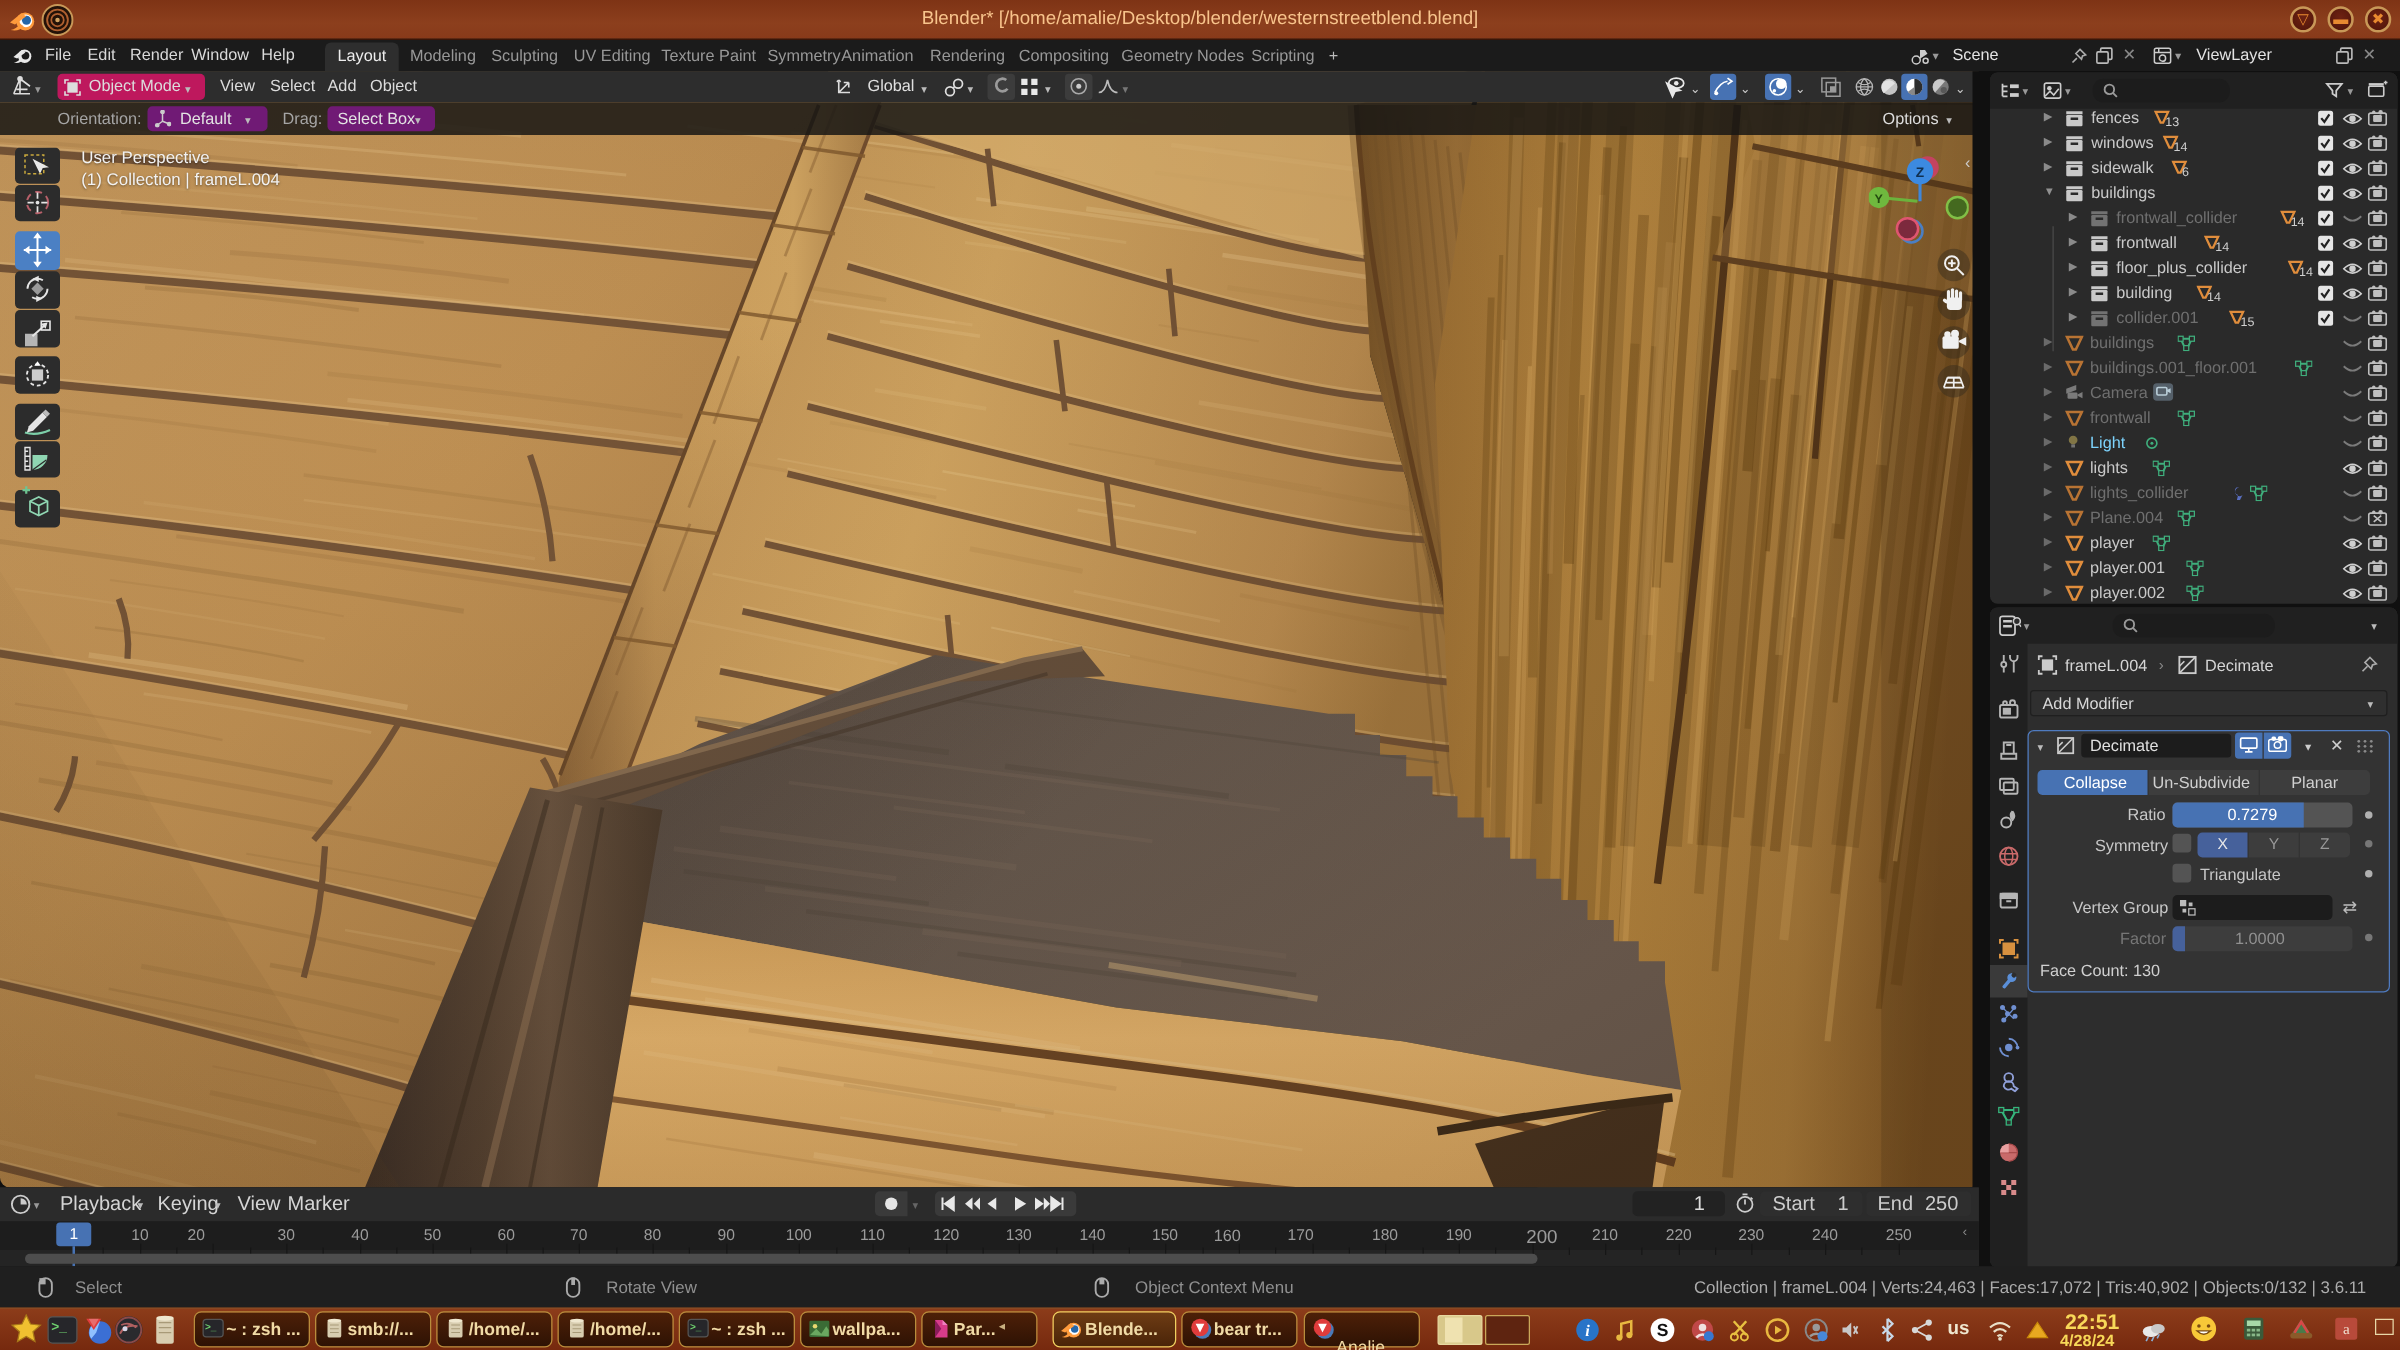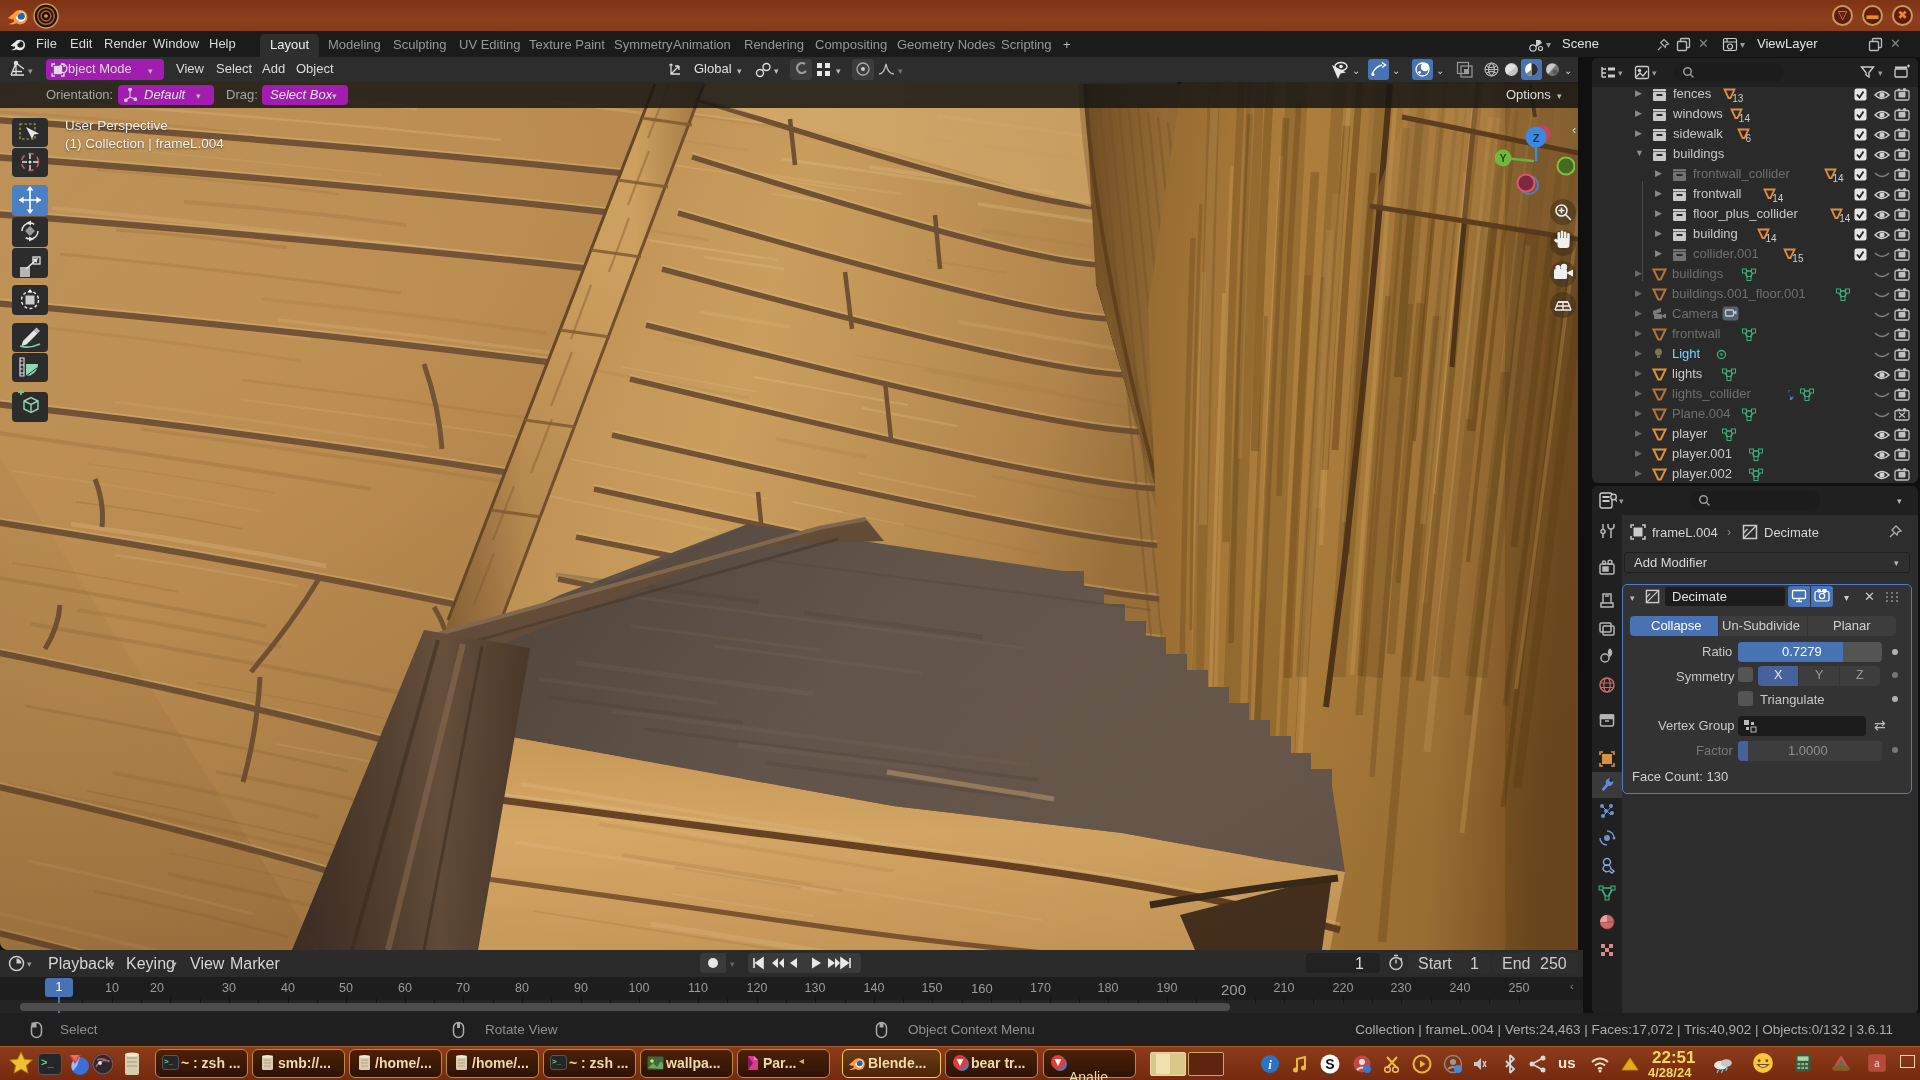--- a/index.html
+++ b/index.html
@@ -24,21 +24,21 @@
   border-radius:5px 5px 0 0; }
 .tab.active { background:#2e2e2e; color:#ededed; }
 
 
 #vheader { left:0; top:57px; width:1583px; height:25px; background:#2d2d2d; color:#dcdcdc; font-size:13px; }
 .hbtn { position:absolute; top:2px; height:21px; line-height:20px; }
 
 
 #toolstrip { left:0; top:82px; width:1583px; height:26px; background:rgba(23,22,20,0.85);
   color:#b9b9b9; font-size:13px; }
-.dd { position:absolute; background:#a21caf; border-radius:4px; color:#e3e3e3; height:20px; line-height:19px; top:3px; padding:0 8px;font-style:italic; }
+.dd { position:absolute; background:#701a75; border-radius:4px; color:#e3e3e3; height:20px; line-height:19px; top:3px; padding:0 8px; }
 
 
 #rightbg { left:1578px; top:57px; width:342px; height:956px; background:#101010; }
 #outliner { left:1592px; top:58px; width:326px; height:425px; background:#2a2a2a; border-radius:6px; overflow:hidden;}
 #outhead { position:absolute; left:0; top:0; width:326px; height:29px; background:#202020; }
 #properties { left:1592px; top:486px; width:326px; height:528px; background:#2d2d2d; border-radius:6px; overflow:hidden;}
 #ptabs { position:absolute; left:0; top:0; width:30px; height:528px; background:#202020; }
 #phead { position:absolute; left:0; top:0; width:326px; height:29px; background:#202020; }
 
 
@@ -419,20 +419,21 @@
 <linearGradient id="shadeBL" x1="0" y1="1" x2="0.55" y2="0">
           <stop offset="0" stop-color="#5a3c18" stop-opacity="0.18"></stop>
           <stop offset="1" stop-color="#5a3c18" stop-opacity="0"></stop>
         </linearGradient>
 <polygon points="0,400 320,893 0,893" fill="url(#shadeBL)"></polygon>
 <rect x="0" y="0" width="1583" height="893" fill="url(#lt1)"></rect>
 </svg>
   </div>
 
   <div class="abs" id="titlebar"></div>
+  <div class="abs" id="titletext">Blender* [/home/amalie/Desktop/blender/westernstreetblend.blend]</div>
 
   <svg class="abs" style="left:7px;top:5px" width="23" height="23" viewBox="0 0 23 23">
     <circle cx="13.2" cy="12.2" r="7.2" fill="#ff9b3c"></circle>
     <circle cx="13.7" cy="11.6" r="5.1" fill="#fff"></circle>
     <circle cx="14.2" cy="11.2" r="3.6" fill="#2566a8"></circle>
     <path d="M1,13 L10,5.5 L14,8 L5,14.5 Z" fill="#ff9b3c"></path>
     <path d="M1.5,19 q5,-1 7.5,-5 l3,2 q-4,4.5 -10.5,3 Z" fill="#ff9b3c"></path>
   </svg>
   <svg class="abs" style="left:33px;top:2px" width="26" height="28" viewBox="0 0 26 28">
     <circle cx="13" cy="14" r="12" fill="#241208" stroke="#c89858" stroke-width="1.6"></circle>
@@ -499,21 +500,21 @@
     <span class="abs" style="left:1890px;top:4px;color:#888">✕</span>
   </div>
 
   <div class="abs" id="vheader">
     <svg class="abs" style="left:8px;top:3px" width="19" height="19" viewBox="0 0 19 19" fill="none" stroke="#ddd" stroke-width="1.3">
       <path d="M3,15 L8,3 M8,3 L16,9 M8,3 v12"></path>
         <path d="M3,15 h13 M5,11.5 h9"></path>
         <circle cx="8" cy="3" r="1.6" fill="#ddd"></circle>
     </svg>
     <span class="abs" style="left:28px;top:9px;color:#999;font-size:9px">▾</span>
-    <span class="hbtn" style="left:46px;background:#a21caf;border-radius:4px;width:118px;padding-left:12px">Object Mode</span>
+    <span class="hbtn" style="left:46px;background:#be185d;border-radius:4px;width:118px;padding-left:25px">Object Mode</span>
     <svg class="abs" style="left:51px;top:6px" width="14" height="14" viewBox="0 0 14 14" fill="none" stroke="#ddd" stroke-width="1.3">
       <rect x="3.5" y="3.5" width="7" height="7" fill="#ddd"></rect>
         <path d="M1,4 v-3 h3 M10,1 h3 v3 M13,10 v3 h-3 M4,13 h-3 v-3"></path>
     </svg>
     <span class="abs" style="left:148px;top:9px;color:#bbb;font-size:9px">▾</span>
     <span class="hbtn" style="left:176px">View</span>
     <span class="hbtn" style="left:216px">Select</span>
     <span class="hbtn" style="left:262px">Add</span>
     <span class="hbtn" style="left:296px">Object</span>
 

